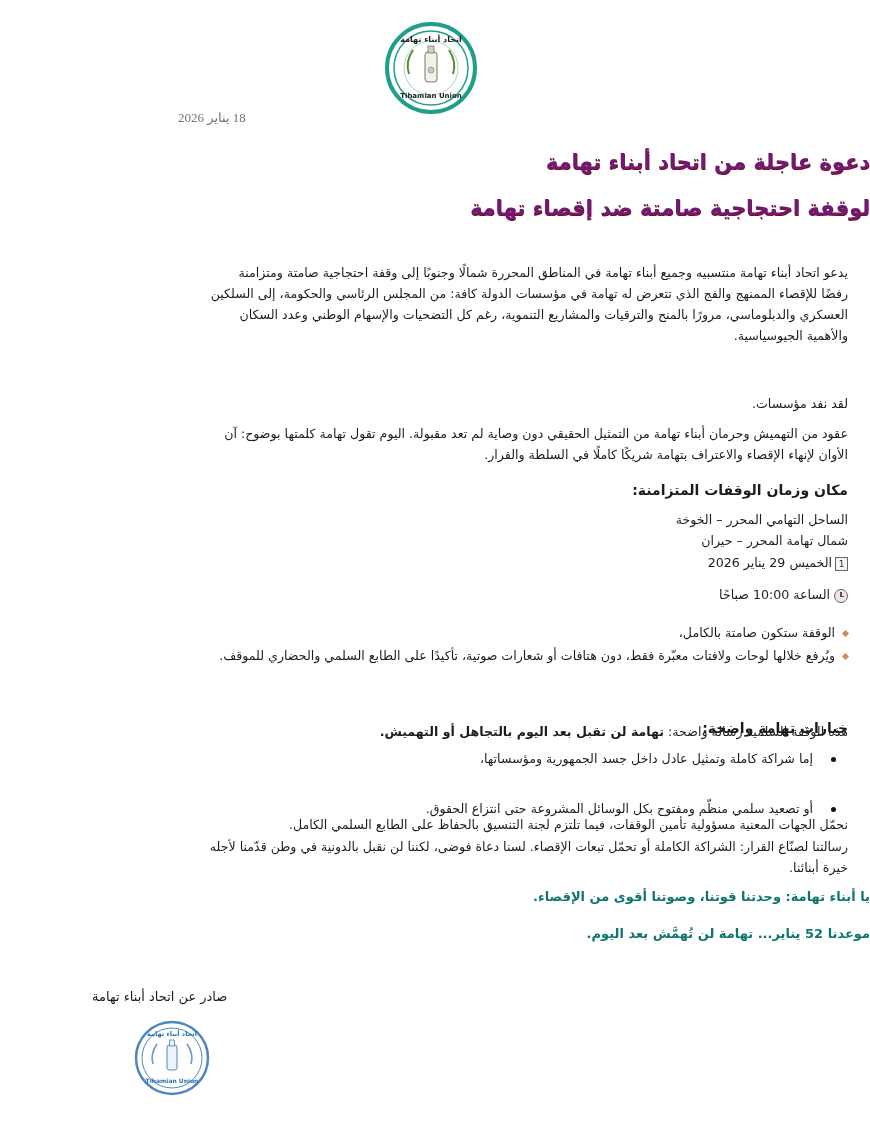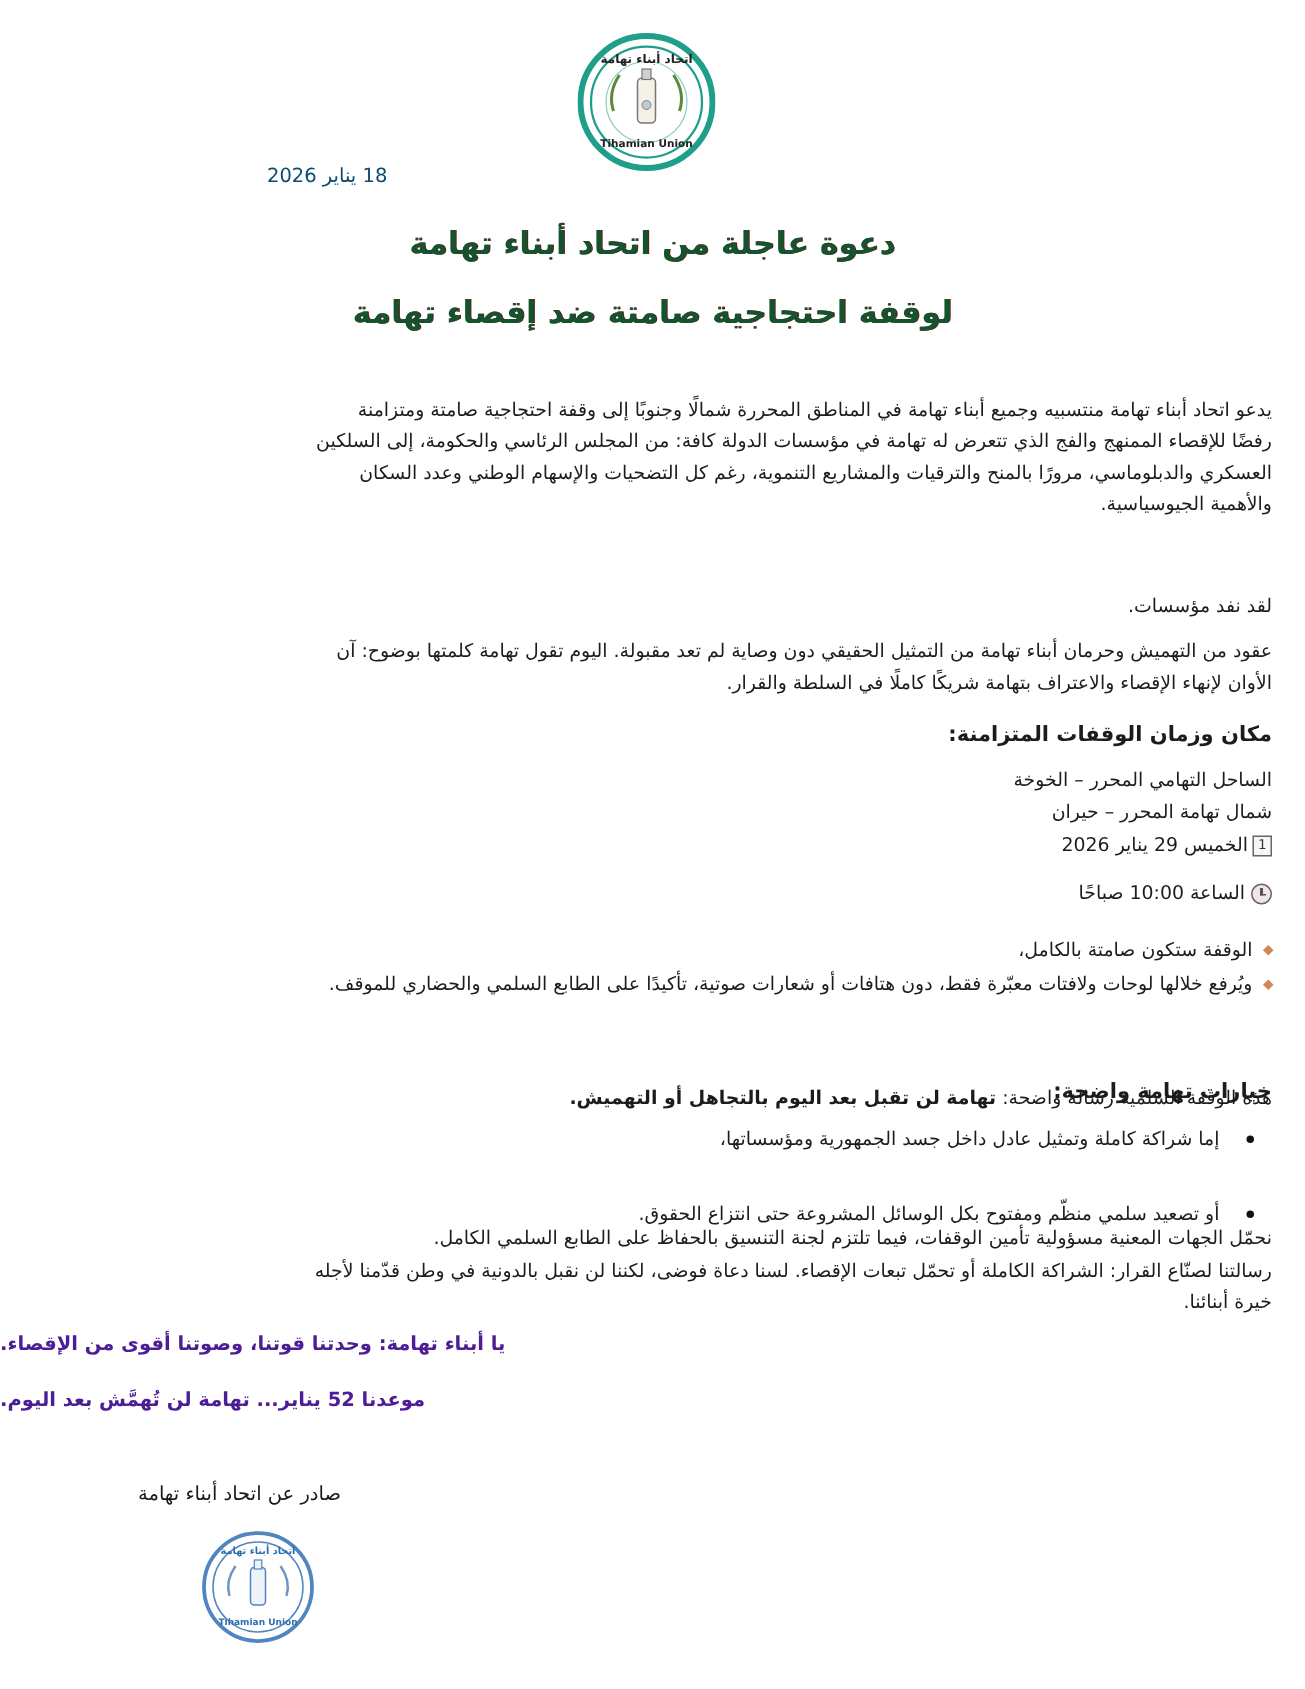--- a/index.html
+++ b/index.html
@@ -5,25 +5,25 @@
     html, body { margin: 0; padding: 0; background: #ffffff; }
     body {
       width: 870px; height: 1126px; position: relative; overflow: hidden;
       font-family: "DejaVu Sans", sans-serif; color: #1a1a1a;
     }
     .page { position: absolute; left: 0; top: 0; width: 870px; height: 1076px; }
     .logo-top { position: absolute; left: 385px; top: 22px; width: 92px; height: 92px; }
     .logo-bottom { position: absolute; left: 134px; top: 1020px; width: 76px; height: 76px; }
     .date {
       position: absolute; left: 178px; top: 110px; direction: rtl;
-      font-size: 13px; color: #0c4a6e;
+      font-size: 13px; color: #737373; font-family: Liberation Serif, serif;
     }
     .title {
-      position: absolute; left: 0; width: 870px; text-align: center;
-      color: #14532d; font-weight: bold; font-size: 21px;
+      position: absolute; left: 0; width: 870px; text-align: right;
+      color: #701a75; font-weight: bold; font-size: 21px;
       text-shadow: 0.5px 0.5px 0 #7a0d10;
     }
     .title.t1 { top: 150px; }
     .title.t2 { top: 196px; }
     .block {
       position: absolute; right: 22px; direction: rtl; text-align: justify;
       font-size: 12.6px; line-height: 21px; color: #1c1c1c;
     }
     .para-intro { top: 262px; width: 826px; text-align-last: right; }
     .line { display: block; }
@@ -61,22 +61,22 @@
     .choices-heading { top: 718px; }
     .dot {
       display: inline-block; width: 5px; height: 5px; background: #111; border-radius: 50%;
       margin-left: 18px; vertical-align: middle;
     }
     .c1 { top: 748px; right: 34px; }
     .c2 { top: 798px; right: 34px; }
     .resp { top: 814px; }
     .decision { top: 836px; width: 826px; }
     .closing {
-      position: absolute; left: 0; width: 870px; text-align: left; direction: rtl;
-      font-weight: bold; font-size: 13px; color: #4c1d95;
+      position: absolute; left: 0; width: 870px; text-align: right; direction: rtl;
+      font-weight: bold; font-size: 13px; color: #0f766e;
     }
     .cl1 { top: 889px; }
     .cl2 { top: 926px; }
     .issued { position: absolute; left: 92px; top: 989px; direction: rtl; font-size: 13px; }
   </style>
 </head>
 <body>
 
 <div class="page">
 

